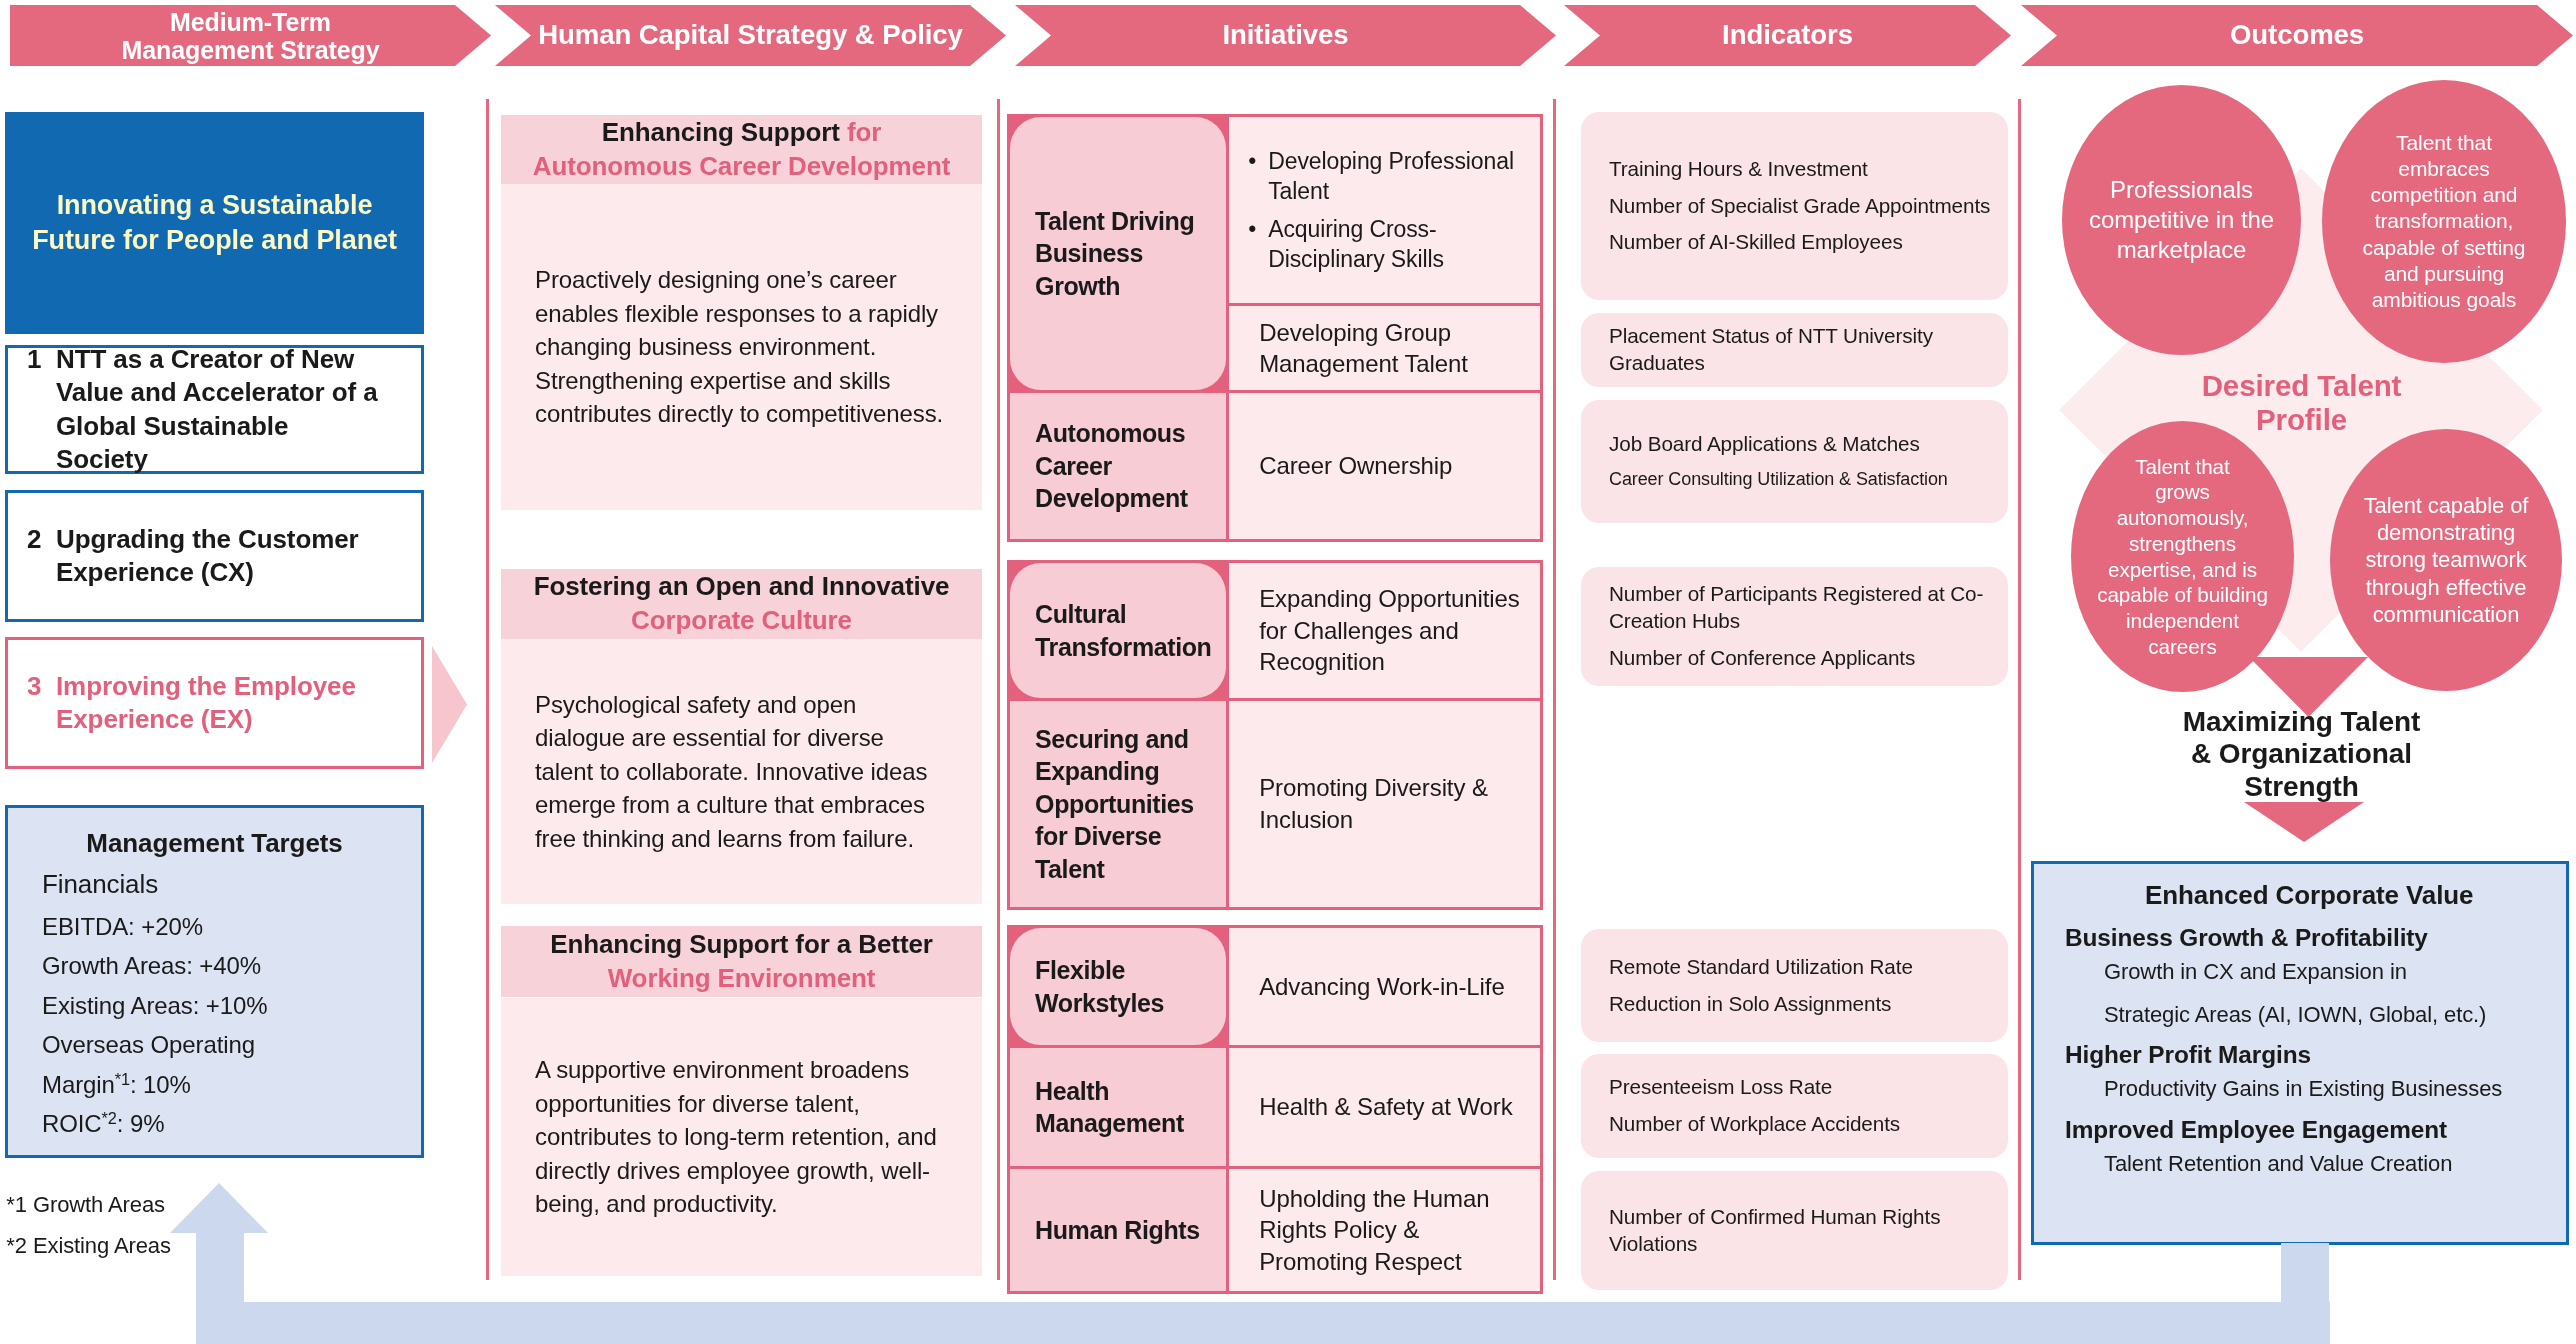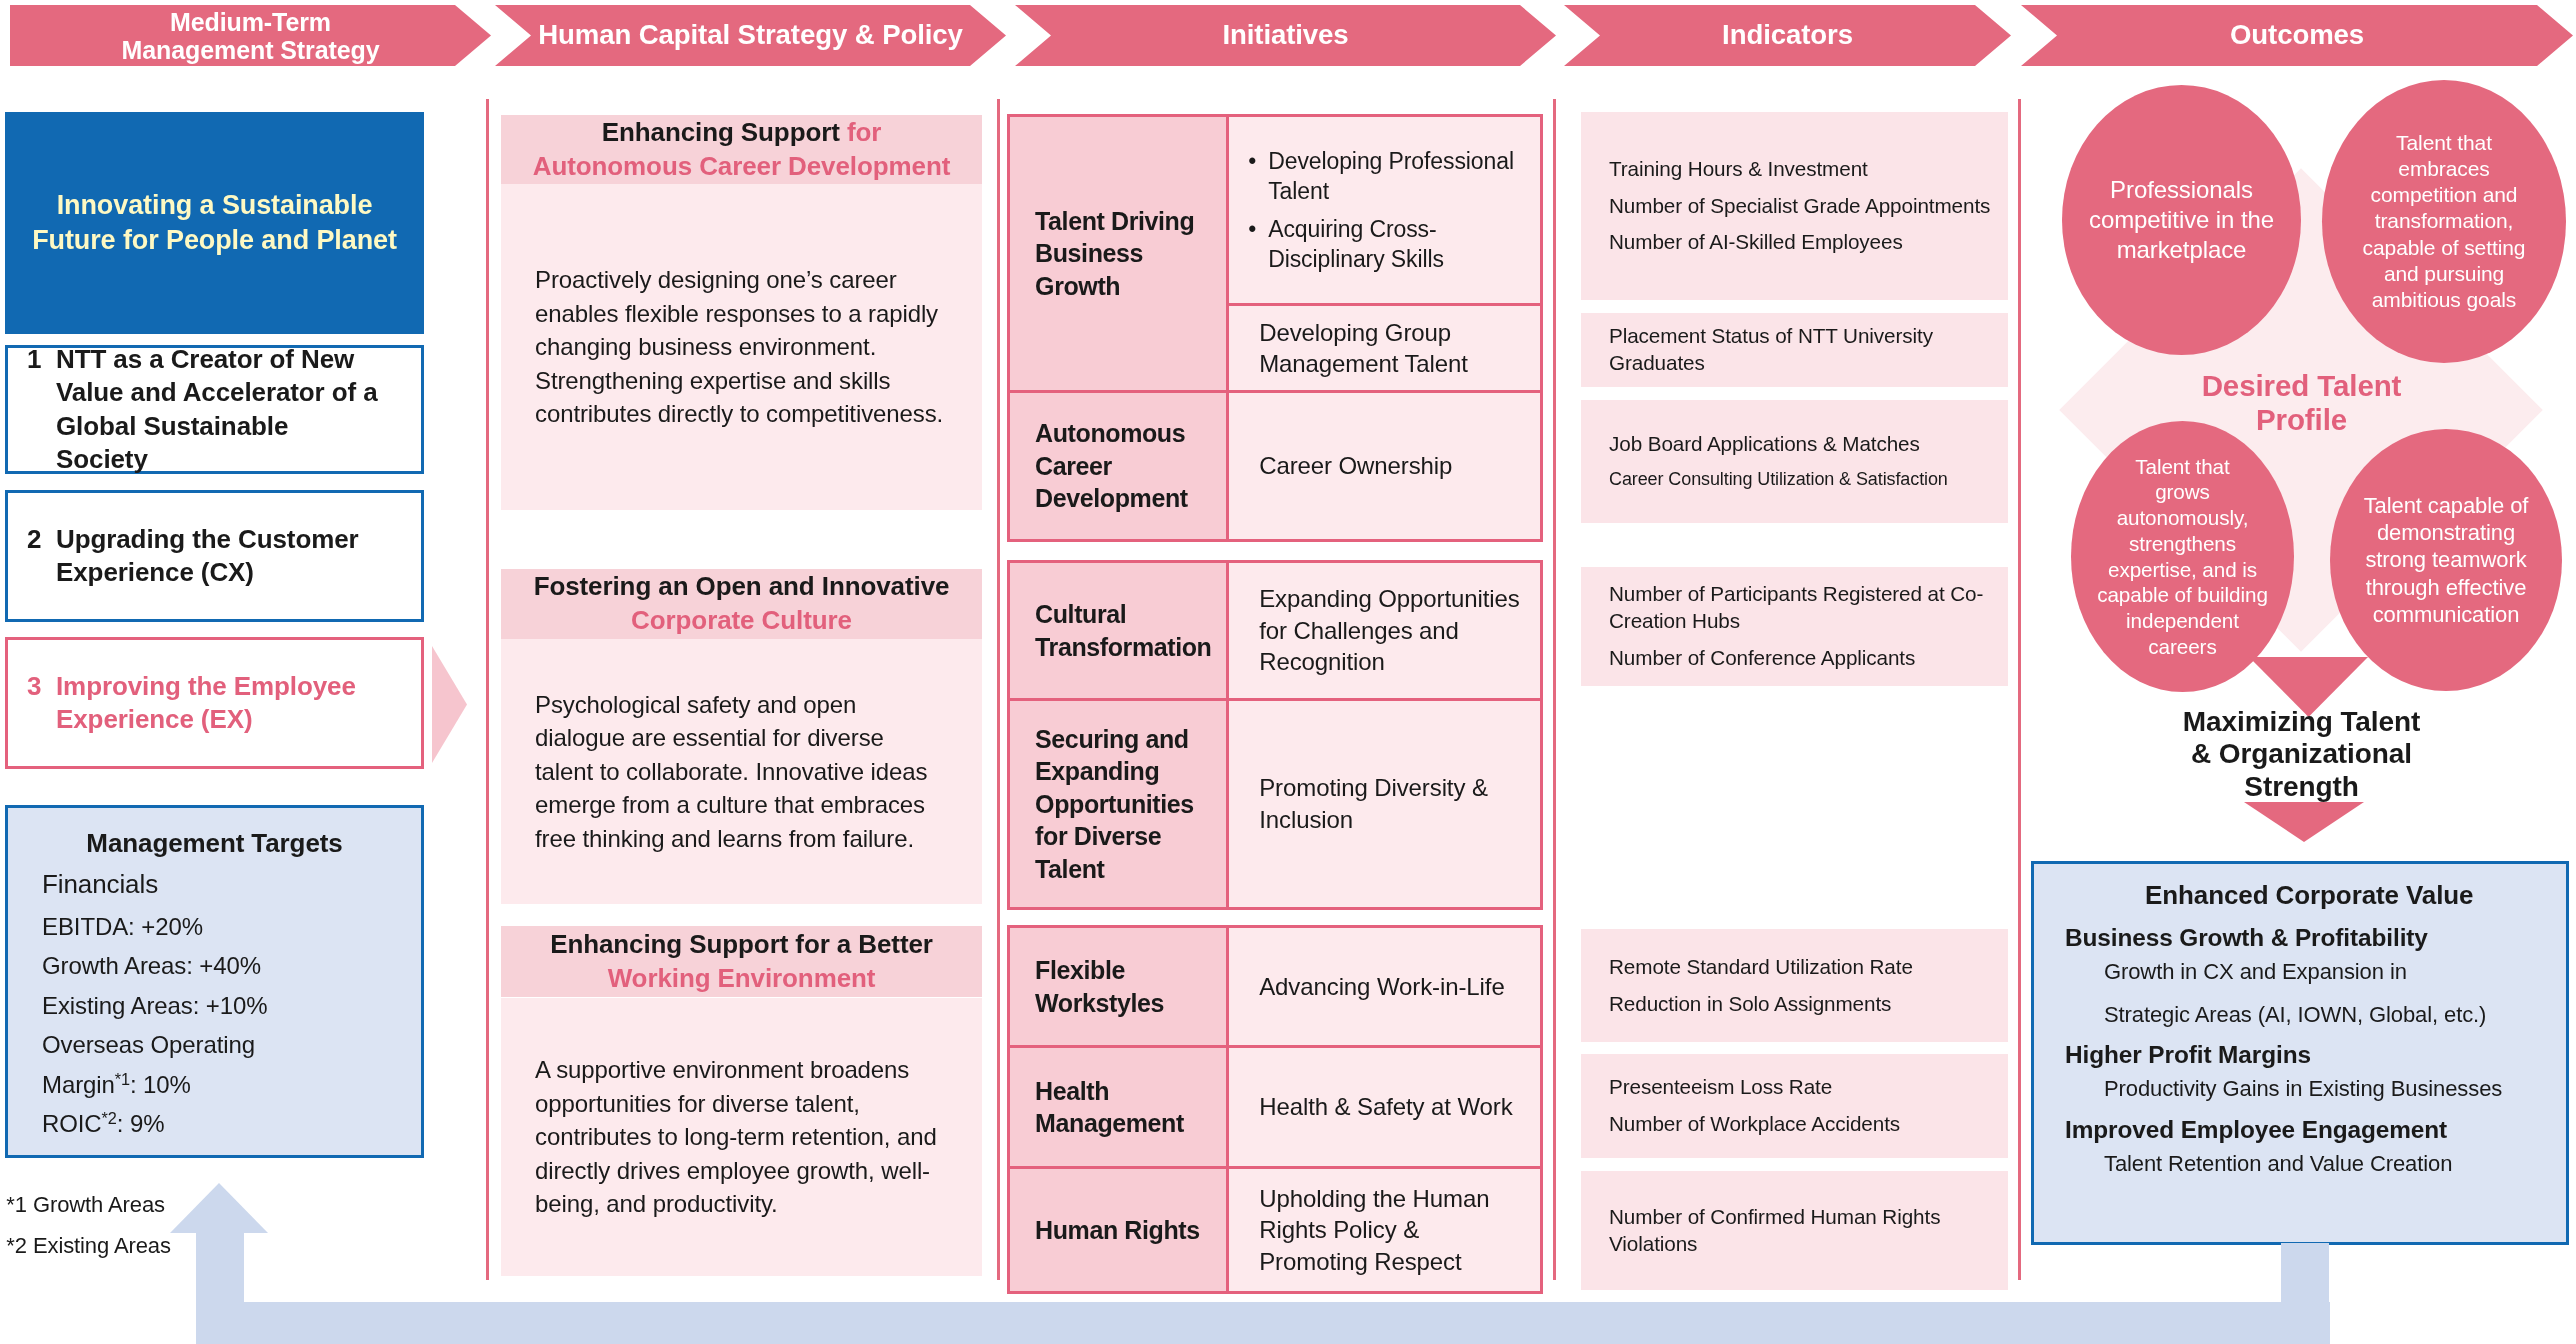--- a/index.html
+++ b/index.html
@@ -51,25 +51,25 @@
   
   .init{left:1007px;width:536px;background:var(--rose-border);padding:3.1px;display:grid;grid-template-columns:216px 1fr;gap:3.1px;}
   .g1{top:114px;height:428px;grid-template-rows:186px 84px auto;grid-template-areas:"a b" "a c" "d e";}
   .g2{top:560px;height:350px;grid-template-rows:135px auto;grid-template-areas:"a b" "c d";}
   .g3{top:925px;height:369px;grid-template-rows:117px 118px auto;grid-template-areas:"a b" "c d" "e f";}
   .cell{display:flex;align-items:center;}
   .cat{background:var(--cat-pink);font-weight:600;font-size:25px;line-height:1.3;padding-left:25px;padding-right:5px;letter-spacing:-0.4px;}
   .val{background:var(--body-pink);font-size:24px;line-height:1.32;padding-left:30px;padding-right:7.5px;}
   .val.bullets{flex-direction:column;justify-content:center;align-items:stretch;gap:7.5px;padding-left:19px;font-size:23px;}
   .bline{display:grid;grid-template-columns:20px 1fr;}
-  .ga{grid-area:a;} .gb{grid-area:b;} .gc{grid-area:c;} .gd{grid-area:d;} .ge{grid-area:e;} .gf{grid-area:f;}
+  .ga{grid-area:a;border-radius:31px;} .gb{grid-area:b;} .gc{grid-area:c;} .gd{grid-area:d;} .ge{grid-area:e;} .gf{grid-area:f;}
 
   
   .ind{left:1581px;width:427px;background:var(--ind-pink);display:flex;flex-direction:column;justify-content:center;
-    gap:10px;font-size:20.7px;line-height:1.3;padding:6.3px 6.3px 6.3px 28px;}
+    gap:10px;font-size:20.7px;line-height:1.3;padding:6.3px 6.3px 6.3px 28px;border-radius:18px;}
   .ind.small{font-size:17.5px;gap:7.5px;}
   .squeeze{font-size:18px;}
 
   
   .diamond{left:2130px;top:239px;width:342px;height:342px;background:var(--diamond-pink);transform:rotate(45deg);}
   .circle{background:var(--rose);border-radius:50%;color:#fff;display:flex;flex-direction:column;align-items:center;
     justify-content:center;text-align:center;line-height:1.24;}
   .c-tl{left:2062px;top:85px;width:239px;height:270px;font-size:24px;}
   .c-tr{left:2322px;top:80px;width:244px;height:283px;font-size:21px;}
   .c-bl{left:2071px;top:421px;width:223px;height:271px;font-size:20.7px;}

